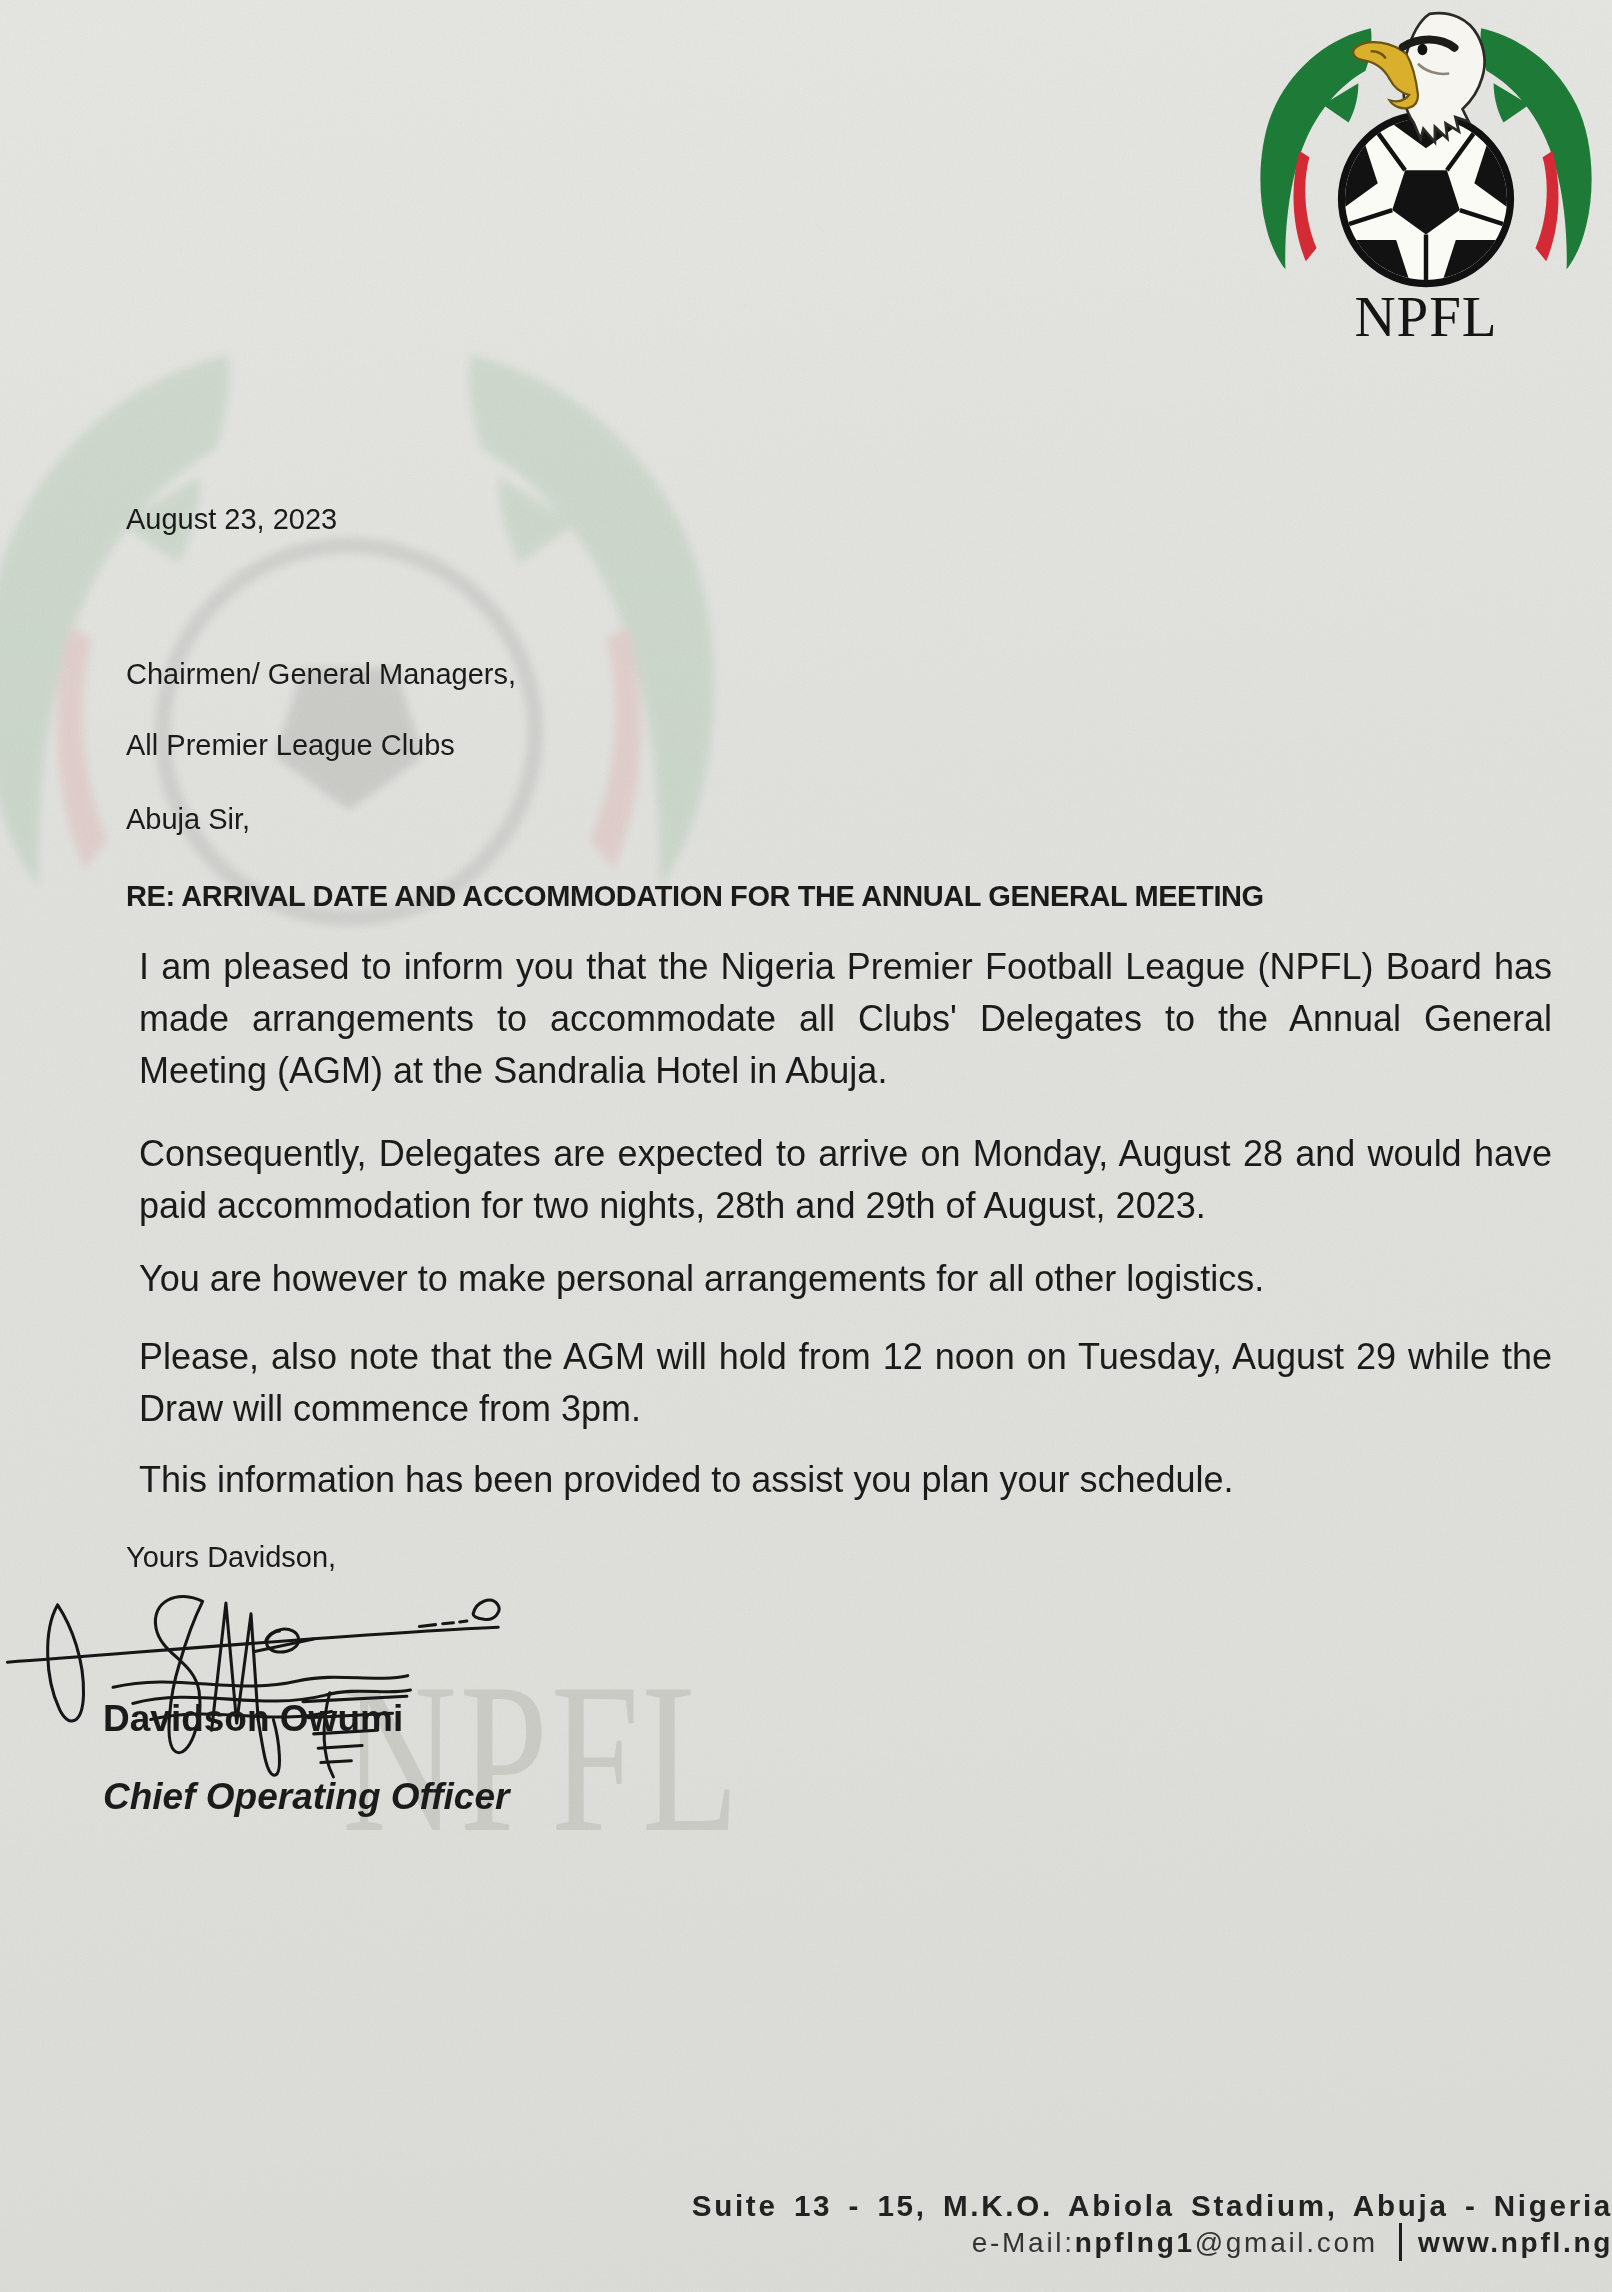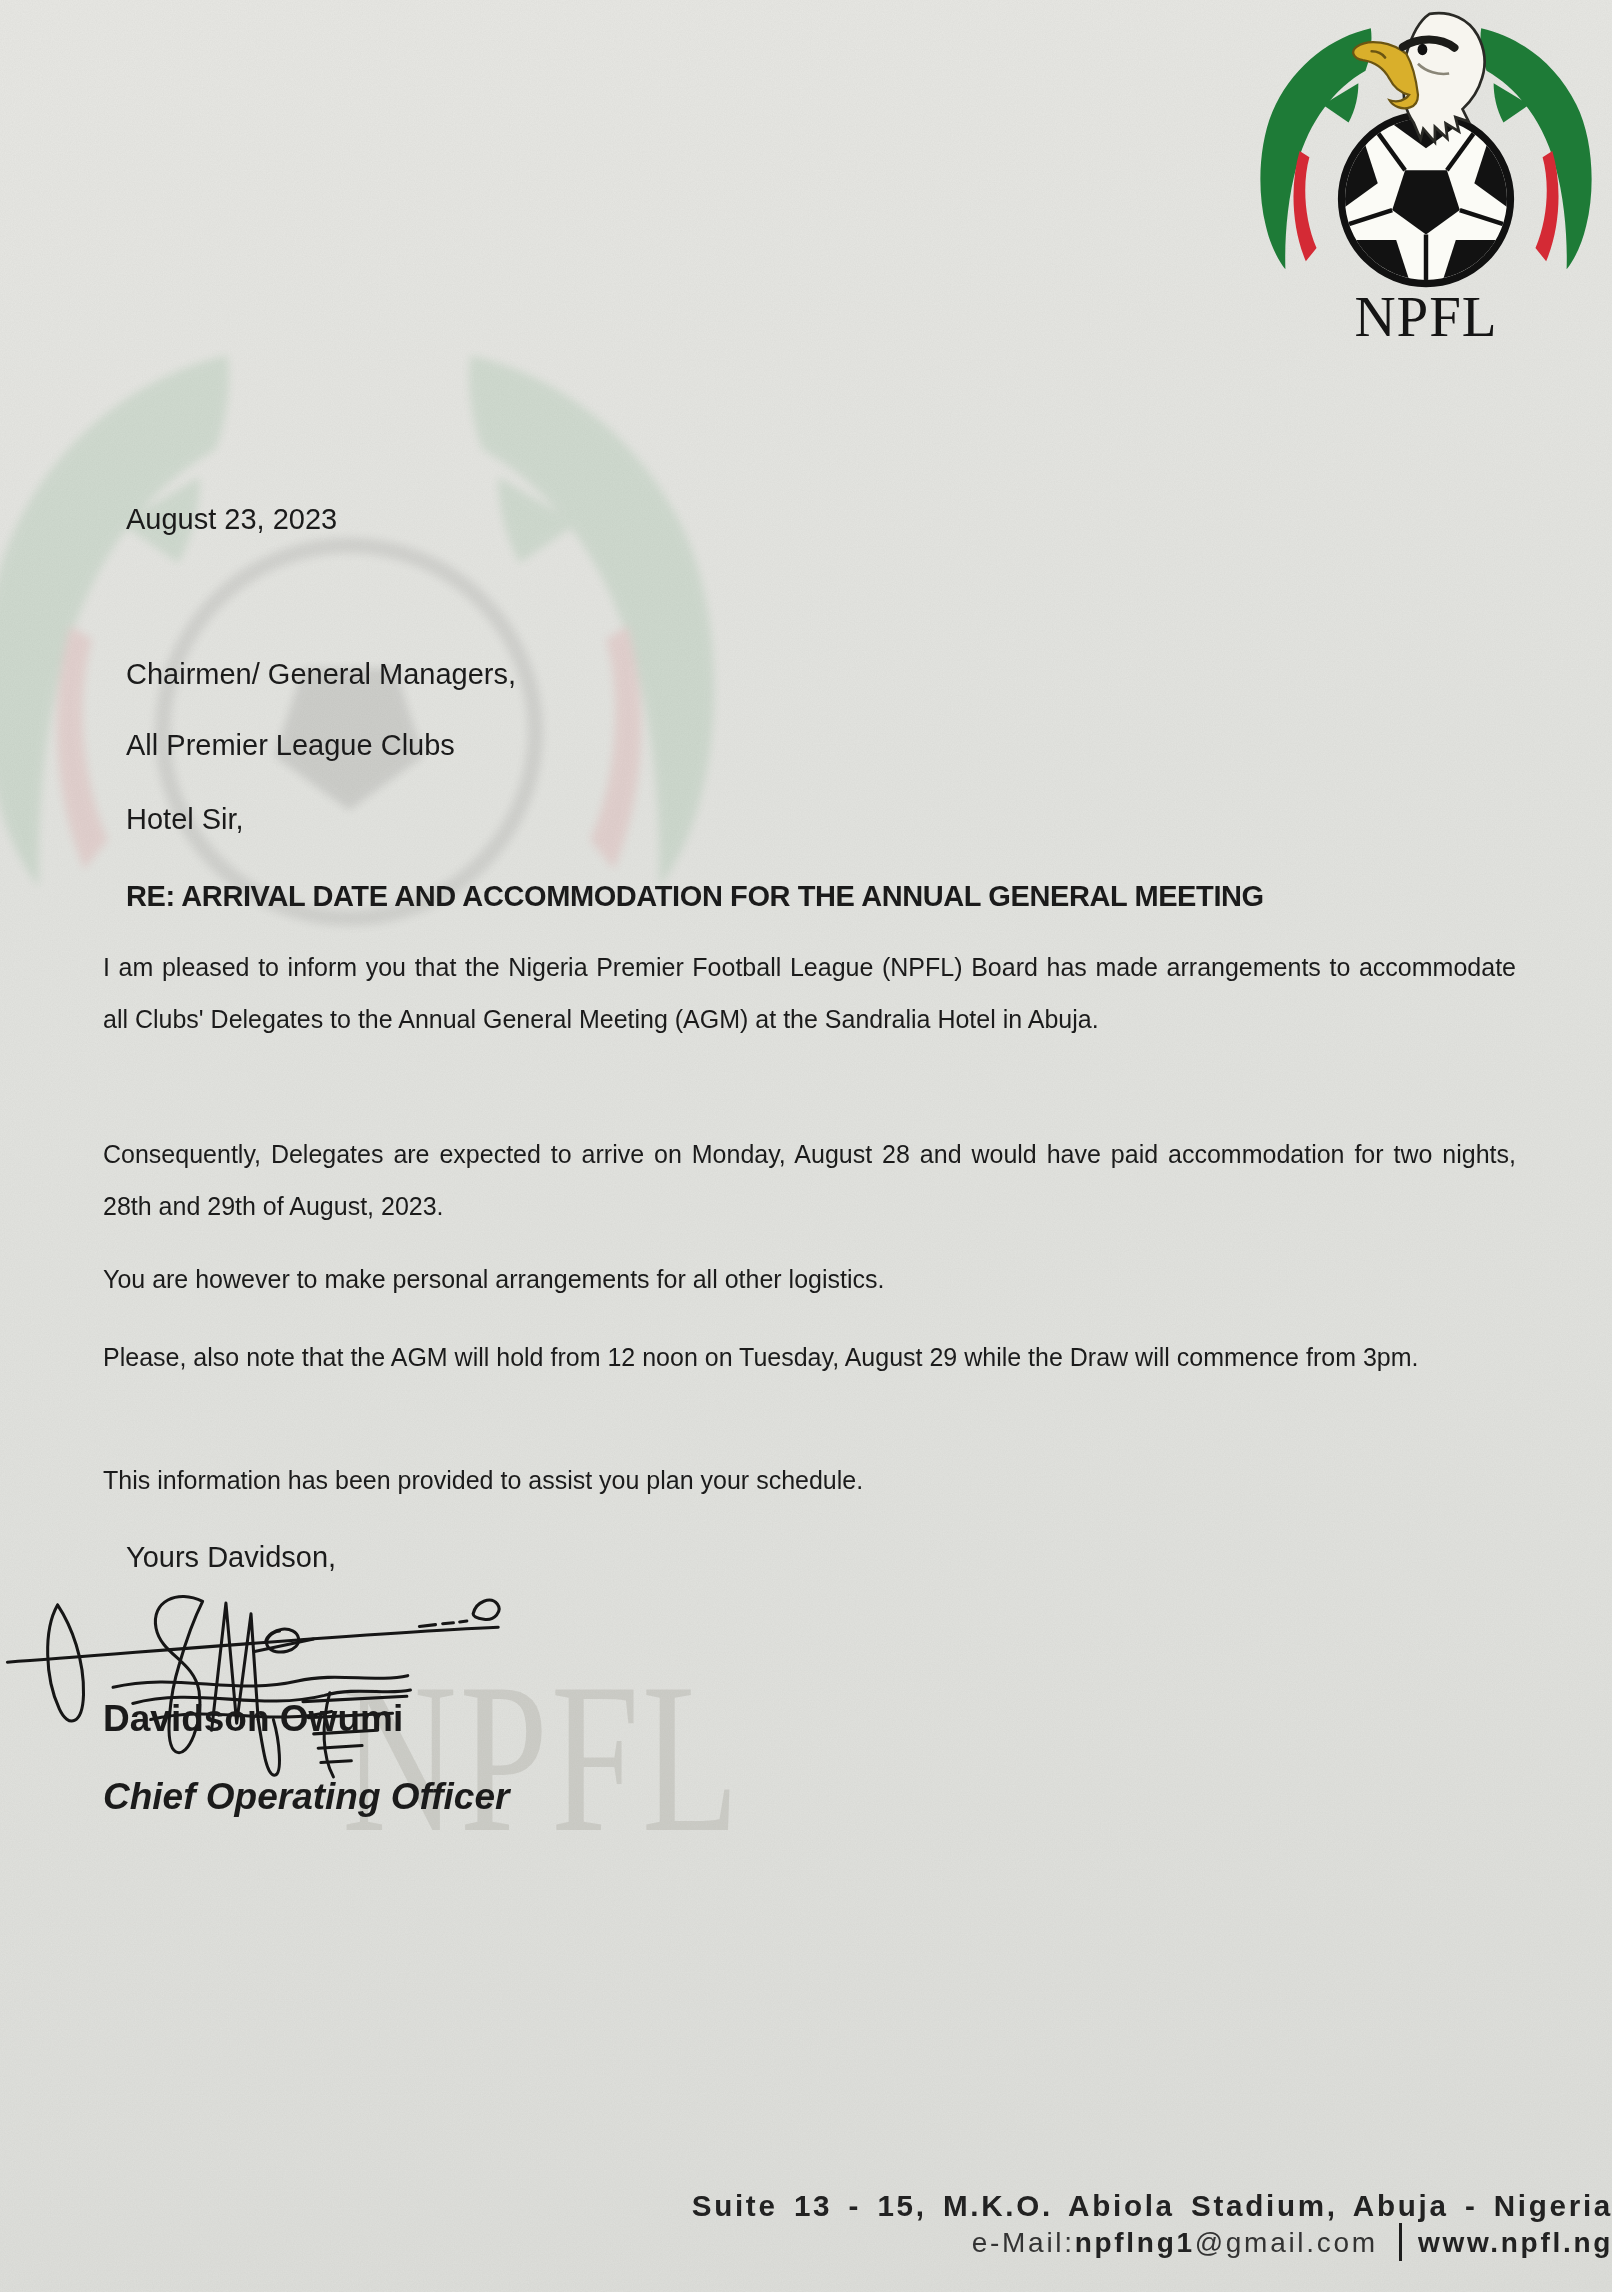--- a/index.html
+++ b/index.html
@@ -18,21 +18,21 @@
     width:1613px;height:2293px;
     margin:0 auto;
     background:linear-gradient(175deg,#e8e8e4 0%,#e3e4e0 35%,#e1e2de 70%,#dddeda 100%);
     overflow:hidden;
     font-family:"Liberation Sans",sans-serif;
     color:var(--c-ink);
   }
   .grain{position:absolute;inset:0;width:100%;height:100%;pointer-events:none;}
   .blk{position:absolute;left:103px;width:1413px;}
   .txt{font-size:29px;line-height:52px;margin-left:23px;}
-  .para{font-size:25px;line-height:52px;text-align:justify;}
+  .para{font-size:36px;line-height:52px;text-align:justify;margin-left:36px;}
   .b{font-weight:normal;}
   .subject{font-weight:bold;white-space:nowrap;letter-spacing:-0.4px;}
   .name{font-size:37px;line-height:45px;font-weight:bold;}
   .role{font-size:37px;line-height:45px;font-weight:bold;font-style:italic;margin-top:29px;}
   .logo{position:absolute;left:1239px;top:5.4px;width:374px;height:356px;}
   .logo-text{font-family:"Liberation Serif",serif;font-size:64px;letter-spacing:1px;fill:#151515;}
   .wm-logo{position:absolute;left:-63px;top:304px;width:824px;height:785px;opacity:.10;filter:blur(4.5px);pointer-events:none;}
   .wm-text{
     position:absolute;left:342px;top:1650px;
     font-family:"Liberation Serif",serif;font-size:215px;line-height:1;
@@ -128,21 +128,21 @@
       <path d="M 201,66 C 210,75 224,79 236,77" fill="none" stroke="#8a8678" stroke-width="3"></path>
     </g>
 
     <text class="logo-text" x="210" y="372" text-anchor="middle">NPFL</text>
   </svg>
 
   <div class="blk txt" style="top:493px">August 23, 2023</div>
 
   <div class="blk txt b" style="top:648px">Chairmen/ General Managers,</div>
   <div class="blk txt" style="top:719px">All Premier League Clubs</div>
-  <div class="blk txt" style="top:793px">Hotel Sir,</div>
+  <div class="blk txt" style="top:793px">Abuja Sir,</div>
 
   <div class="blk txt subject" style="top:870px">RE: ARRIVAL DATE AND ACCOMMODATION FOR THE ANNUAL GENERAL MEETING</div>
 
   <div class="blk para" style="top:941px">I am pleased to inform you that the Nigeria Premier Football League (NPFL) Board has made arrangements to accommodate all Clubs' Delegates to the Annual General Meeting (AGM) at the Sandralia Hotel in Abuja.</div>
   <div class="blk para" style="top:1128px">Consequently, Delegates are expected to arrive on Monday, August 28 and would have paid accommodation for two nights, 28th and 29th of August, 2023.</div>
   <div class="blk para" style="top:1253px">You are however to make personal arrangements for all other logistics.</div>
   <div class="blk para" style="top:1331px">Please, also note that the AGM will hold from 12 noon on Tuesday, August 29 while the Draw will commence from 3pm.</div>
   <div class="blk para" style="top:1454px">This information has been provided to assist you plan your schedule.</div>
 
   <div class="blk txt" style="top:1531px">Yours Davidson,</div>

